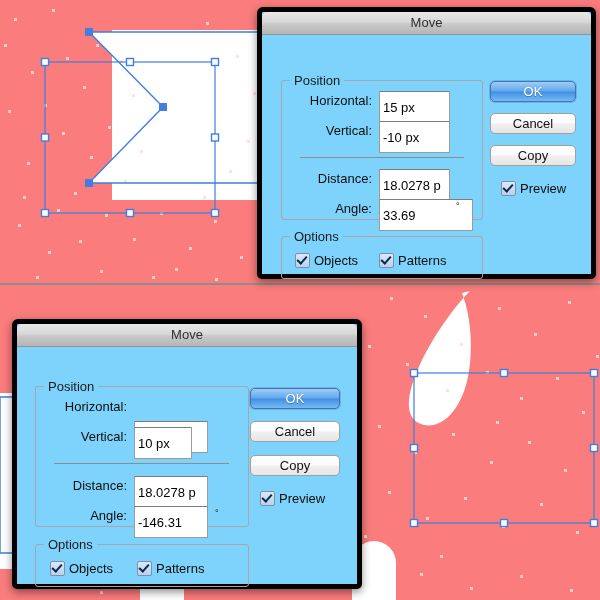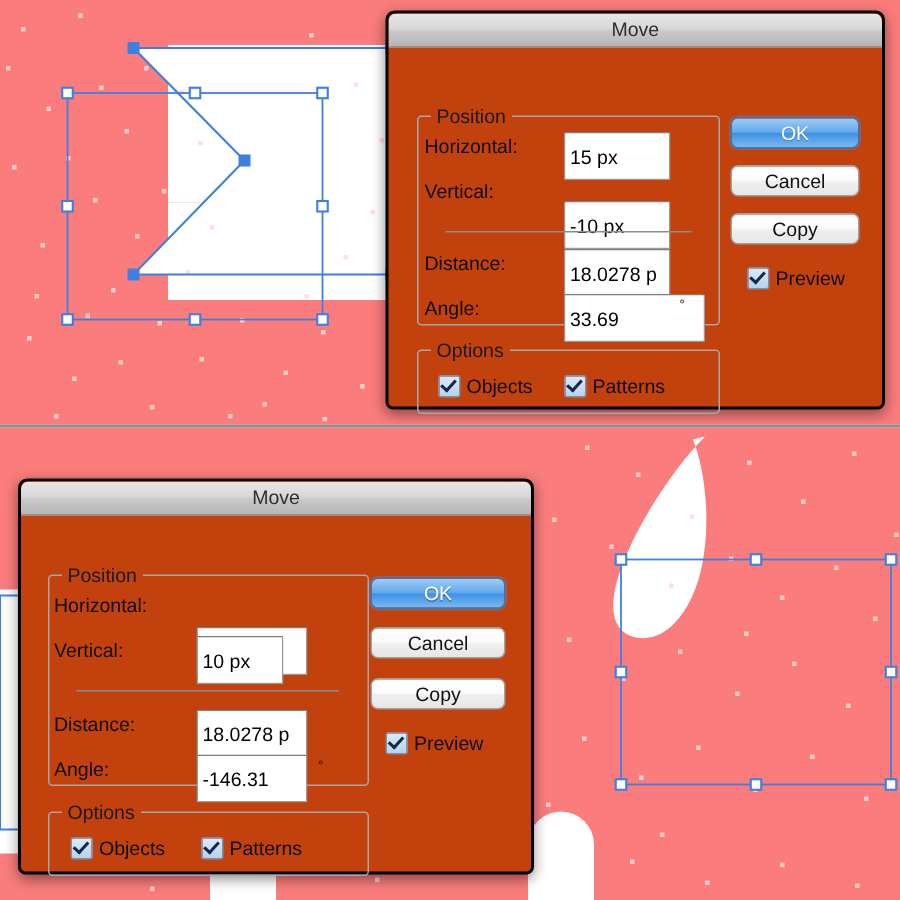--- a/index.html
+++ b/index.html
@@ -17,22 +17,22 @@
   .panel-divider{position:absolute;left:0;top:283px;width:600px;height:2px;background:#8e8e8e;z-index:6;}
 
   .white-art{position:absolute;background:#ffffff;}
 
   
   .sel-svg{position:absolute;left:0;top:0;overflow:visible;}
 
   
   .dialog{
     position:absolute;
-    background:#c2410c;
-    border:2px solid #000000;
+    background:#7dd3fc;
+    border:5px solid #000000;
     border-radius:6px 6px 5px 5px;
     box-shadow:0 3px 9px rgba(0,0,0,.45);
     z-index:20;
   }
   .titlebar{
     height:22px;line-height:22px;text-align:center;
     font-size:13px;color:#2e2e2e;
     background:linear-gradient(to bottom,#e7e7e7 0%,#d8d8d8 45%,#c8c8c8 55%,#b6b6b6 100%);
     border-radius:5px 5px 0 0;
     border-bottom:1px solid #939393;
@@ -43,21 +43,21 @@
   fieldset.group{
     position:absolute;margin:0;padding:0;
     border:1px solid #a7a7a7;border-radius:3px;
     background:transparent;
   }
   fieldset.group > legend{
     margin-left:8px;padding:0 4px;
     font-size:13px;color:#1a1a1a;
   }
 
-  .lbl{position:absolute;font-size:13px;color:#0d0d0d;text-align:left;white-space:nowrap;}
+  .lbl{position:absolute;font-size:13px;color:#0d0d0d;text-align:right;white-space:nowrap;}
   .deg{position:absolute;font-size:9px;color:#111;}
 
   input.field{
     position:absolute;
     font-family:"Liberation Sans", sans-serif;
     font-size:13px;color:#000;
     background:#fff;
     border:1px solid #9a9a9a;
     border-top-color:#7d7d7d;
     border-radius:1px;
@@ -276,21 +276,21 @@
     <div class="dlg-body">
 
       <fieldset class="group" style="left:19px;top:38px;width:200px;height:145px;">
         <legend>Position</legend>
       </fieldset>
 
       <div class="lbl" style="left:24px;top:58px;width:86px;">Horizontal:</div>
       <input class="field" type="text" style="left: 117px; top: 56px; width: 71px;" value="15 px">
 
       <div class="lbl" style="left:24px;top:88px;width:86px;">Vertical:</div>
-      <input class="field" type="text" style="left: 117px; top: 102px; width: 71px;" value="-10 px">
+      <input class="field" type="text" style="left: 117px; top: 86px; width: 71px;" value="-10 px">
 
       <div class="hr" style="left:38px;top:122px;width:164px;"></div>
 
       <div class="lbl" style="left:24px;top:136px;width:86px;">Distance:</div>
       <input class="field" type="text" style="left: 117px; top: 134px; width: 71px;" value="18.0278 p">
 
       <div class="lbl" style="left:24px;top:166px;width:86px;">Angle:</div>
       <input class="field" type="text" style="left: 117px; top: 164px; width: 94px;" value="33.69">
       <div class="deg" style="left:194px;top:166px;">°</div>
 

